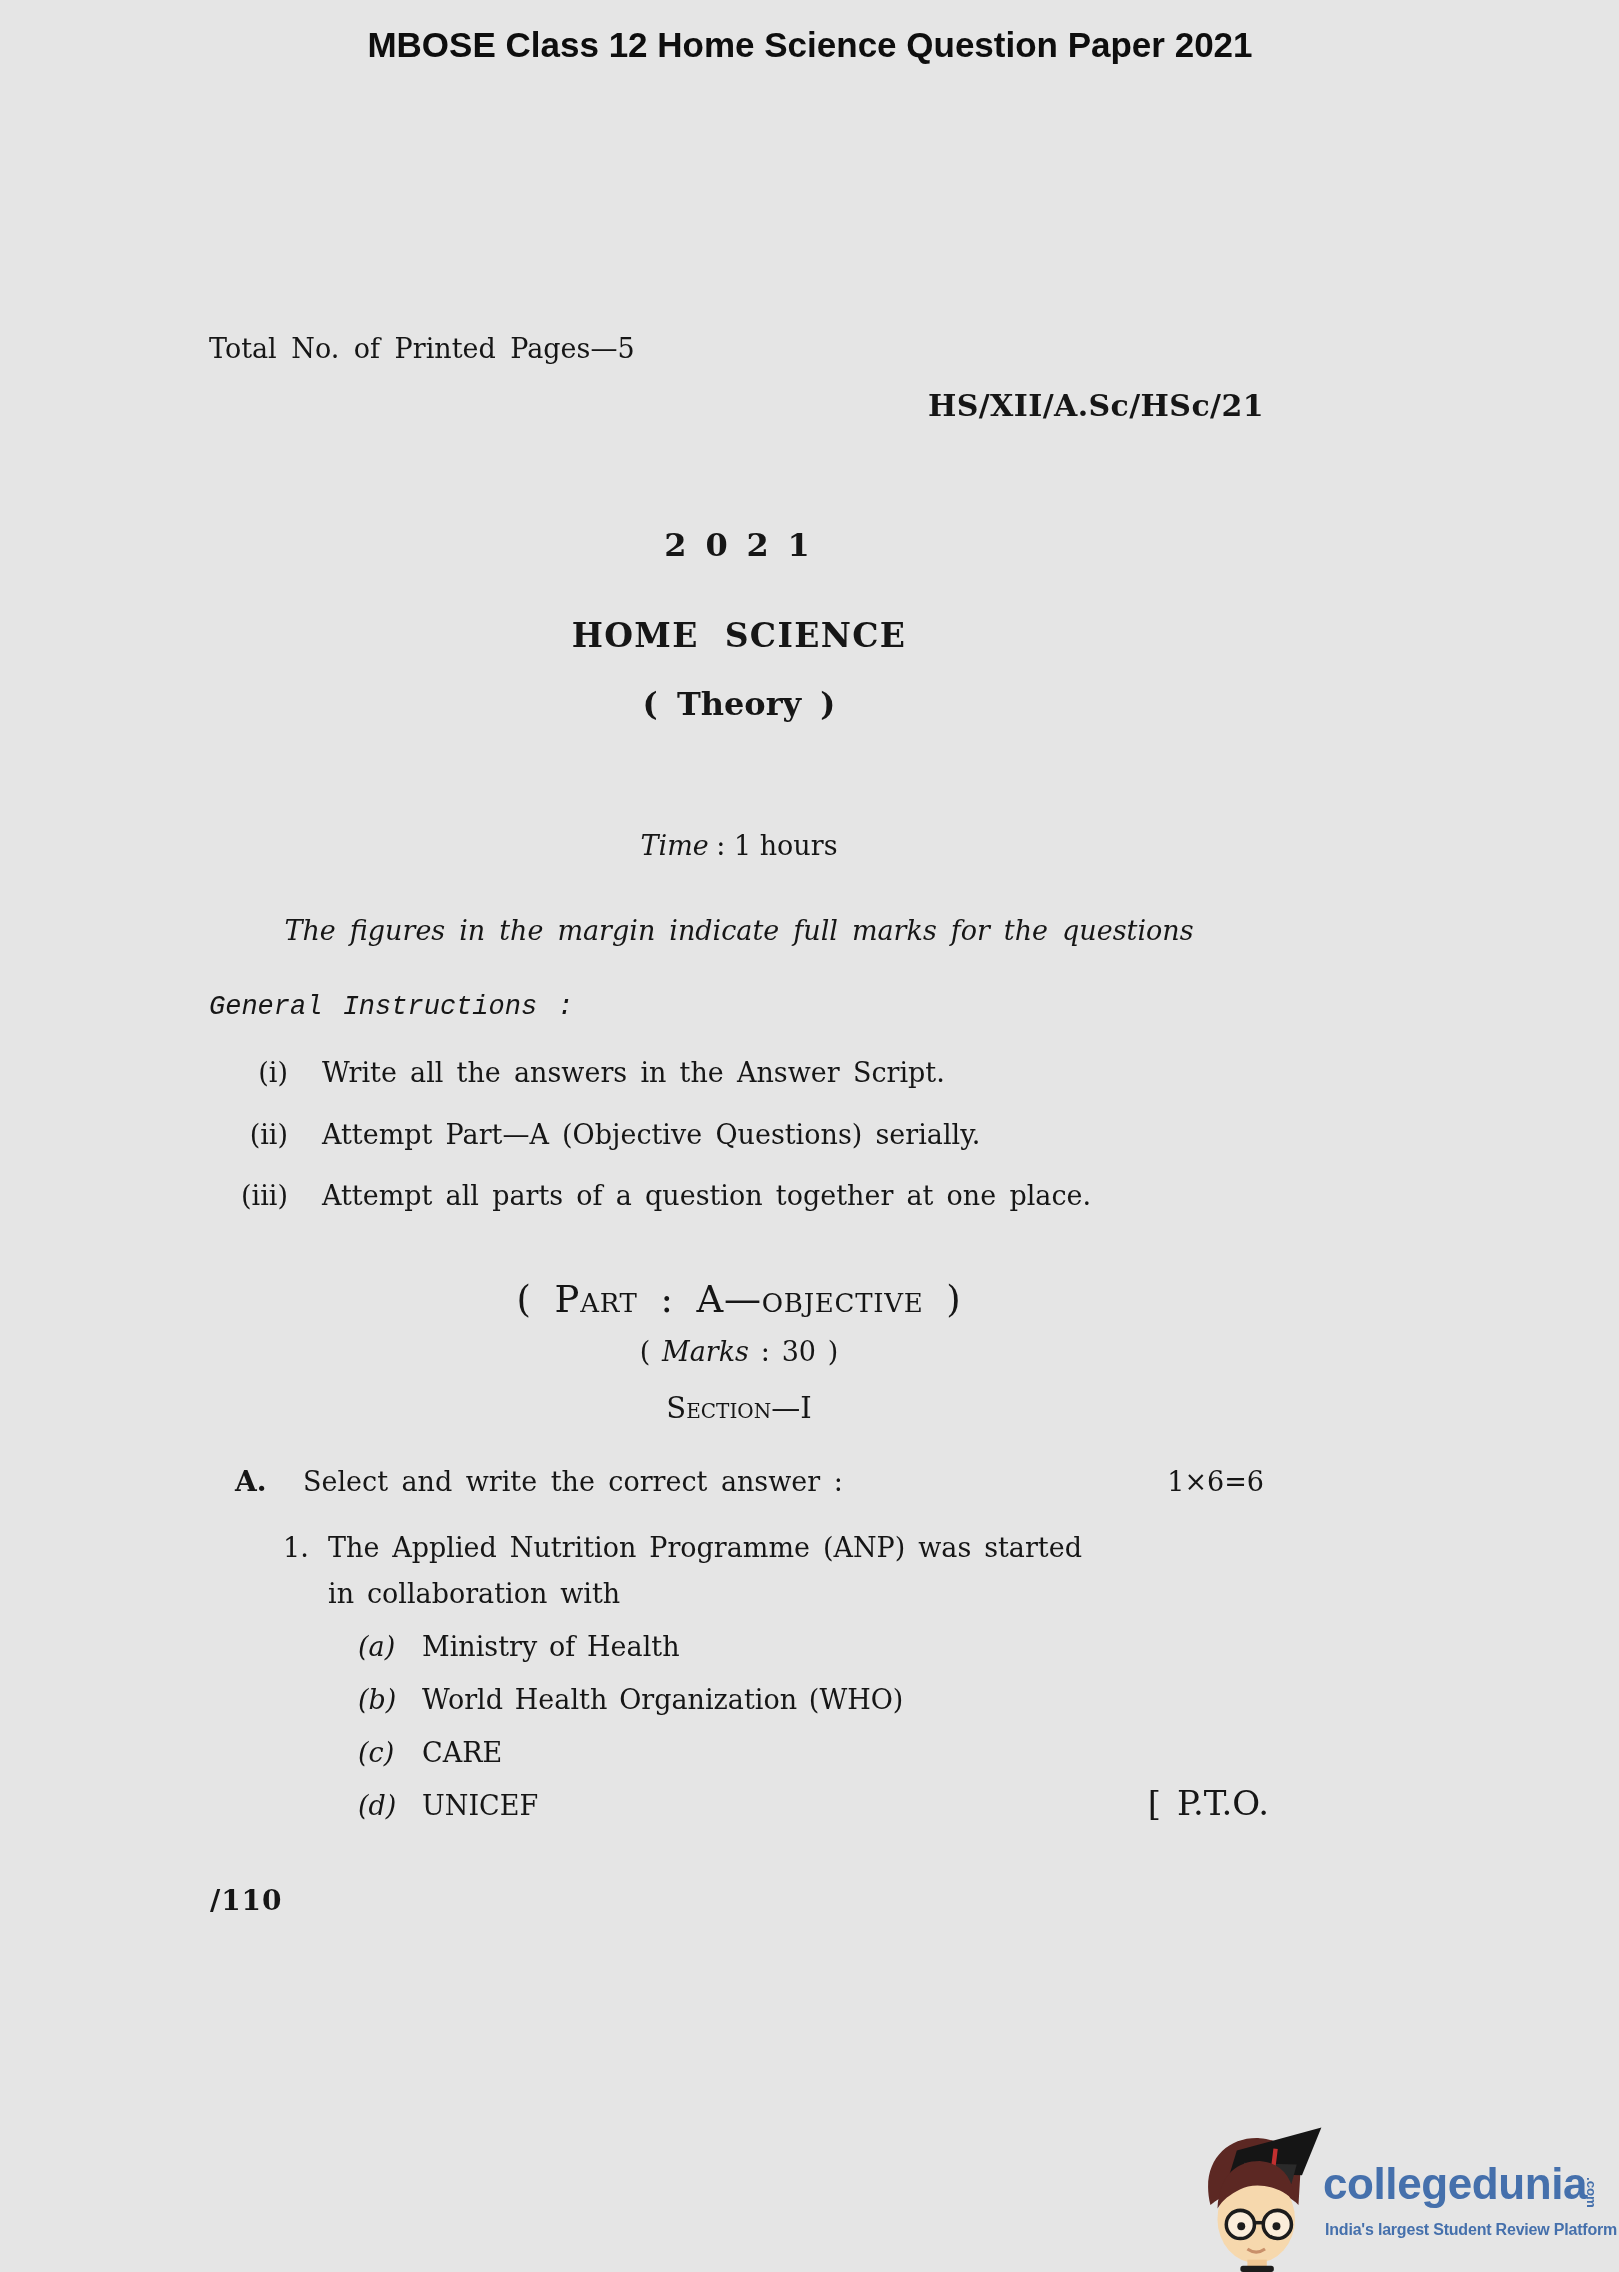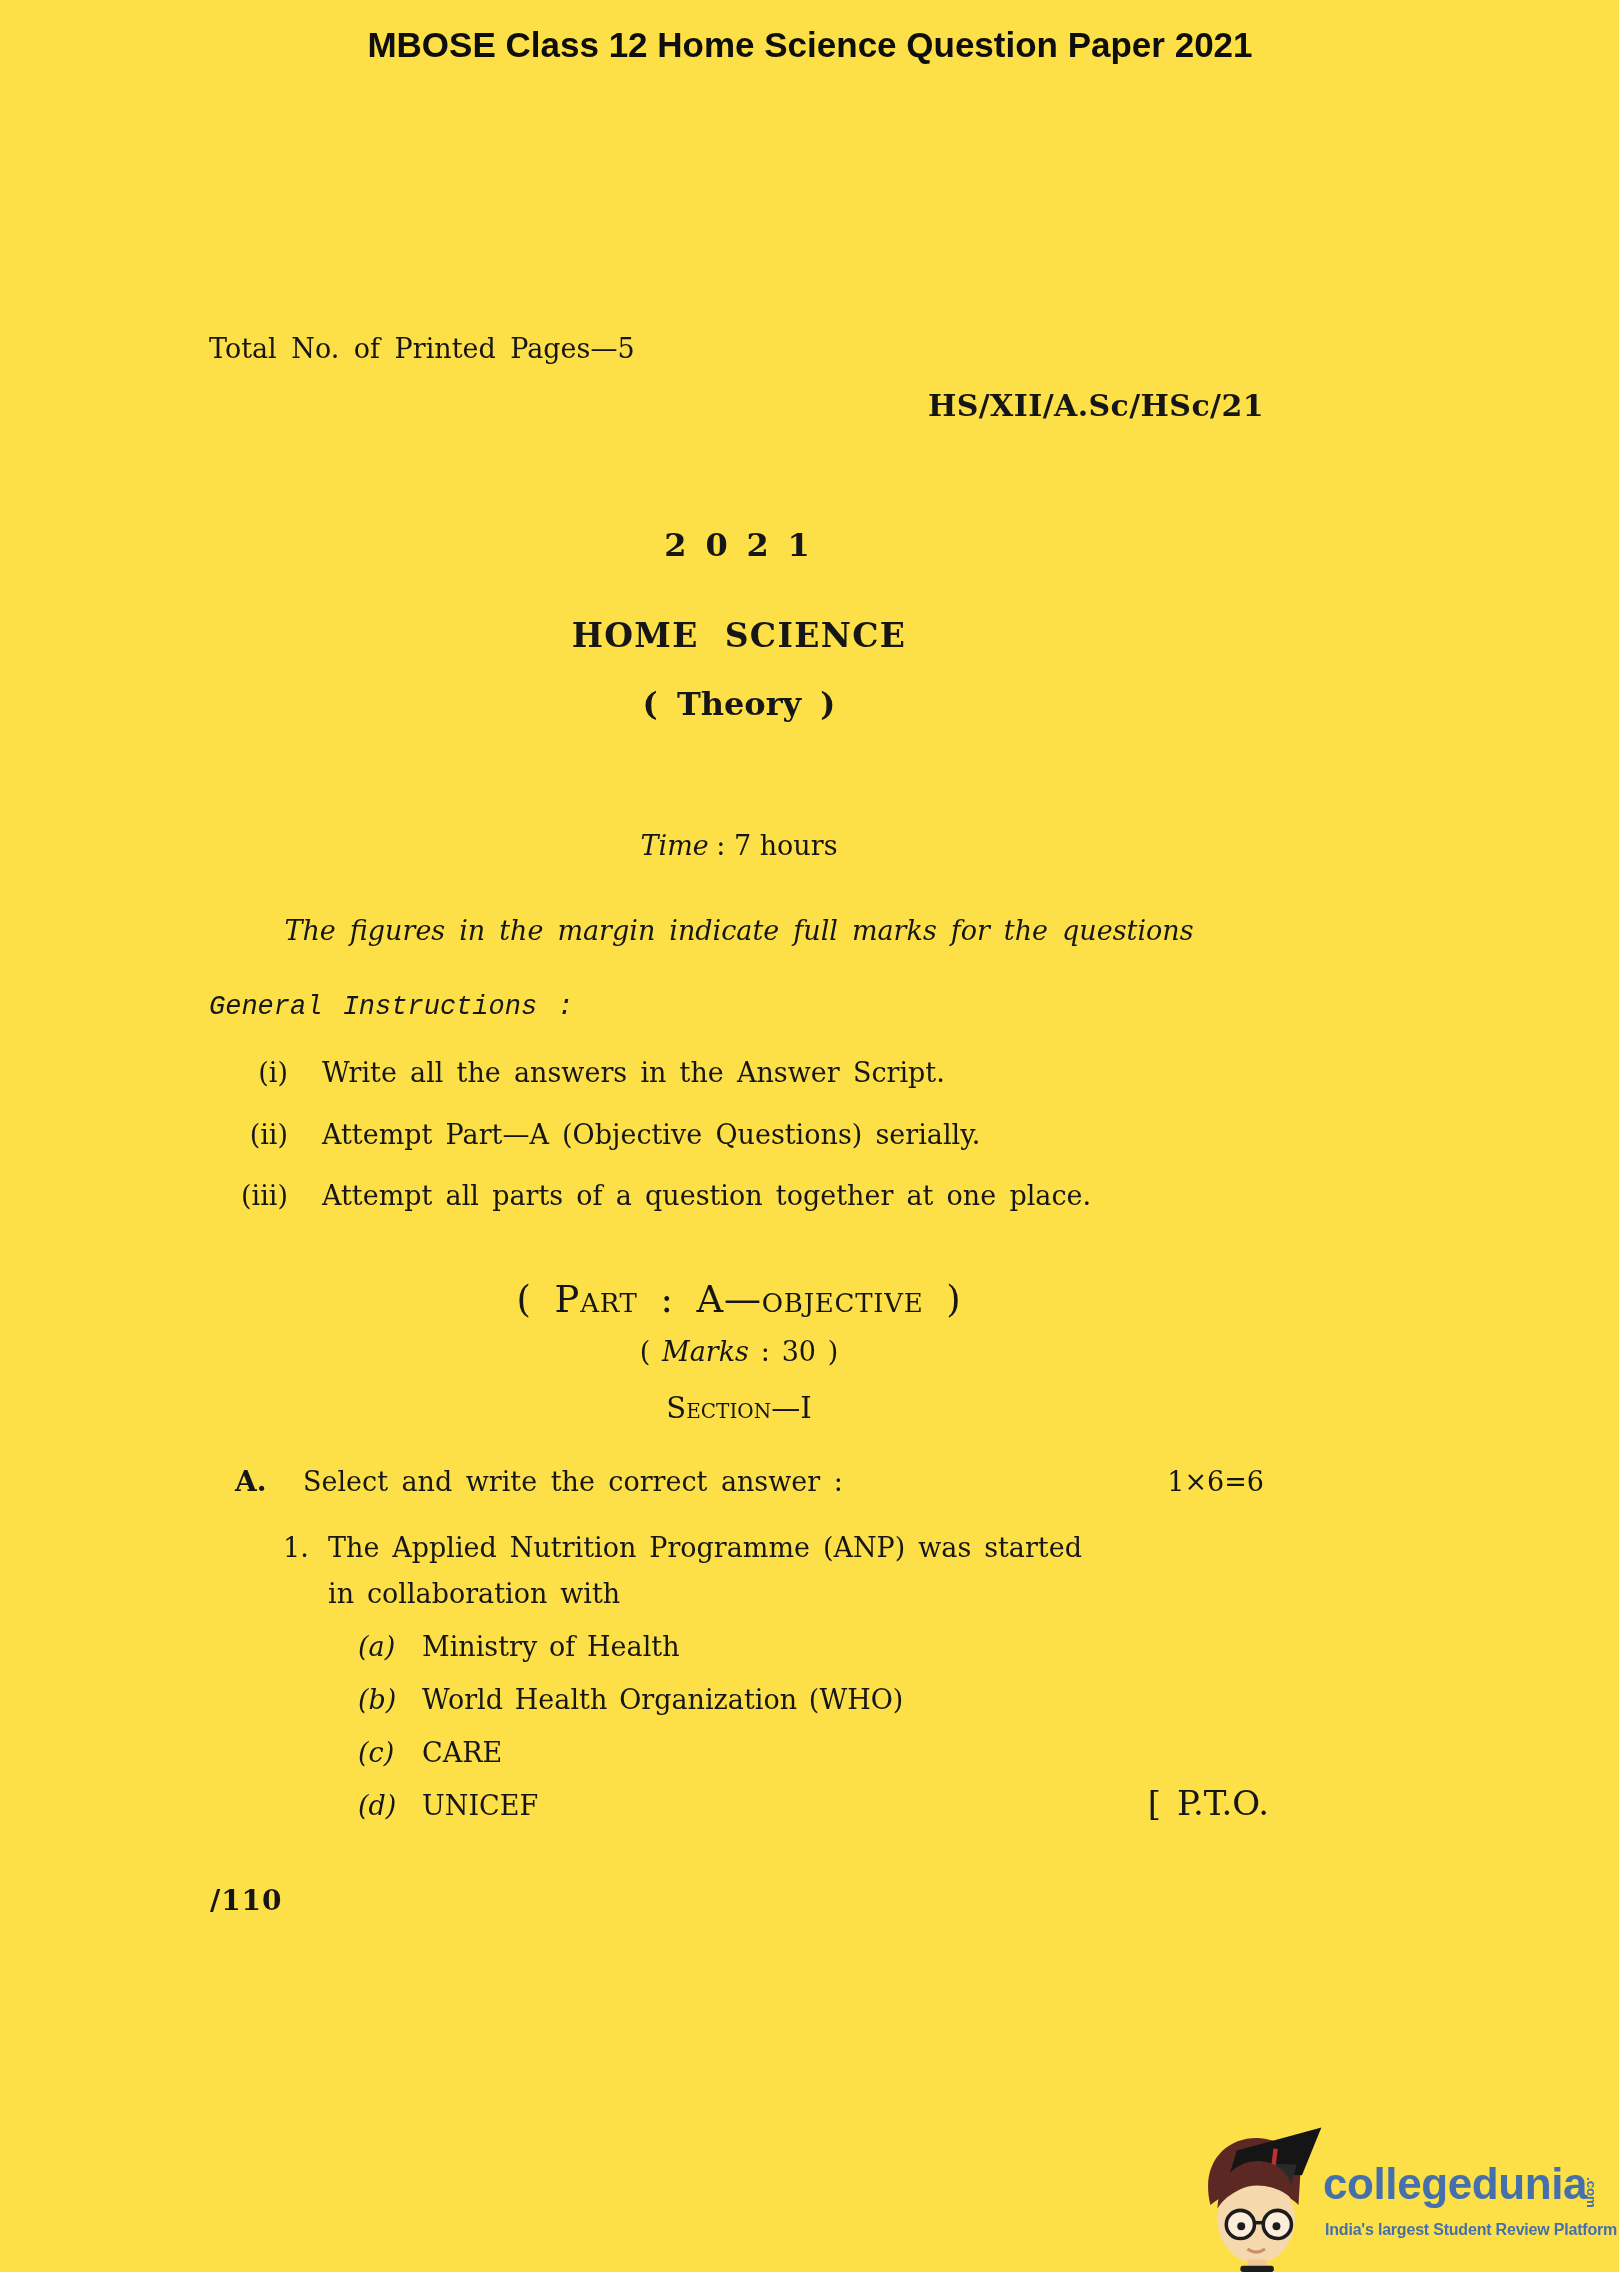--- a/index.html
+++ b/index.html
@@ -1,20 +1,20 @@
 <!DOCTYPE html>
 <html style="font-size:14px"><head>
 <meta charset="utf-8">
 <style>
   html,body{margin:0;padding:0;background:#ffffff;}
   .page{
     position:relative;
     width:1620px;
     height:2273px;
-    background:#fde047;
+    background:#e5e5e5;
     overflow:hidden;
     color:#161616;
     font-family:"DejaVu Serif", serif;
   }
   .abs{position:absolute;white-space:nowrap;}
   .sans{font-family:"Liberation Sans", sans-serif;}
   .b{font-weight:bold;}
   .i{font-style:italic;}
   .center-col{left:207px;width:1064px;text-align:center;}
   .full-center{left:0;width:1620px;text-align:center;}
@@ -69,21 +69,21 @@
   <div class="abs full-center doc-title sans b">MBOSE Class 12 Home Science Question Paper 2021</div>
 
   <div class="abs pages-note">Total No. of Printed Pages—5</div>
   <div class="abs paper-code b">HS/XII/A.Sc/HSc/21</div>
 
   <div class="abs center-col year b">2 0 2 1</div>
   <div class="abs center-col subject b">HOME SCIENCE</div>
   <div class="abs center-col theory b">( Theory )</div>
 
 
-  <div class="abs center-col timeline"><span class="i">Time</span><span class="val">: 7 hours</span></div>
+  <div class="abs center-col timeline"><span class="i">Time</span><span class="val">: 1 hours</span></div>
 
   <div class="abs center-col margin-note i">The figures in the margin indicate full marks for the questions</div>
 
   <div class="abs gen-instr i">General Instructions :</div>
 
   <div class="abs instr-num in1">(i)</div>
   <div class="abs instr-text in1">Write all the answers in the Answer Script.</div>
   <div class="abs instr-num in2">(ii)</div>
   <div class="abs instr-text in2">Attempt Part—A (Objective Questions) serially.</div>
   <div class="abs instr-num in3">(iii)</div>

